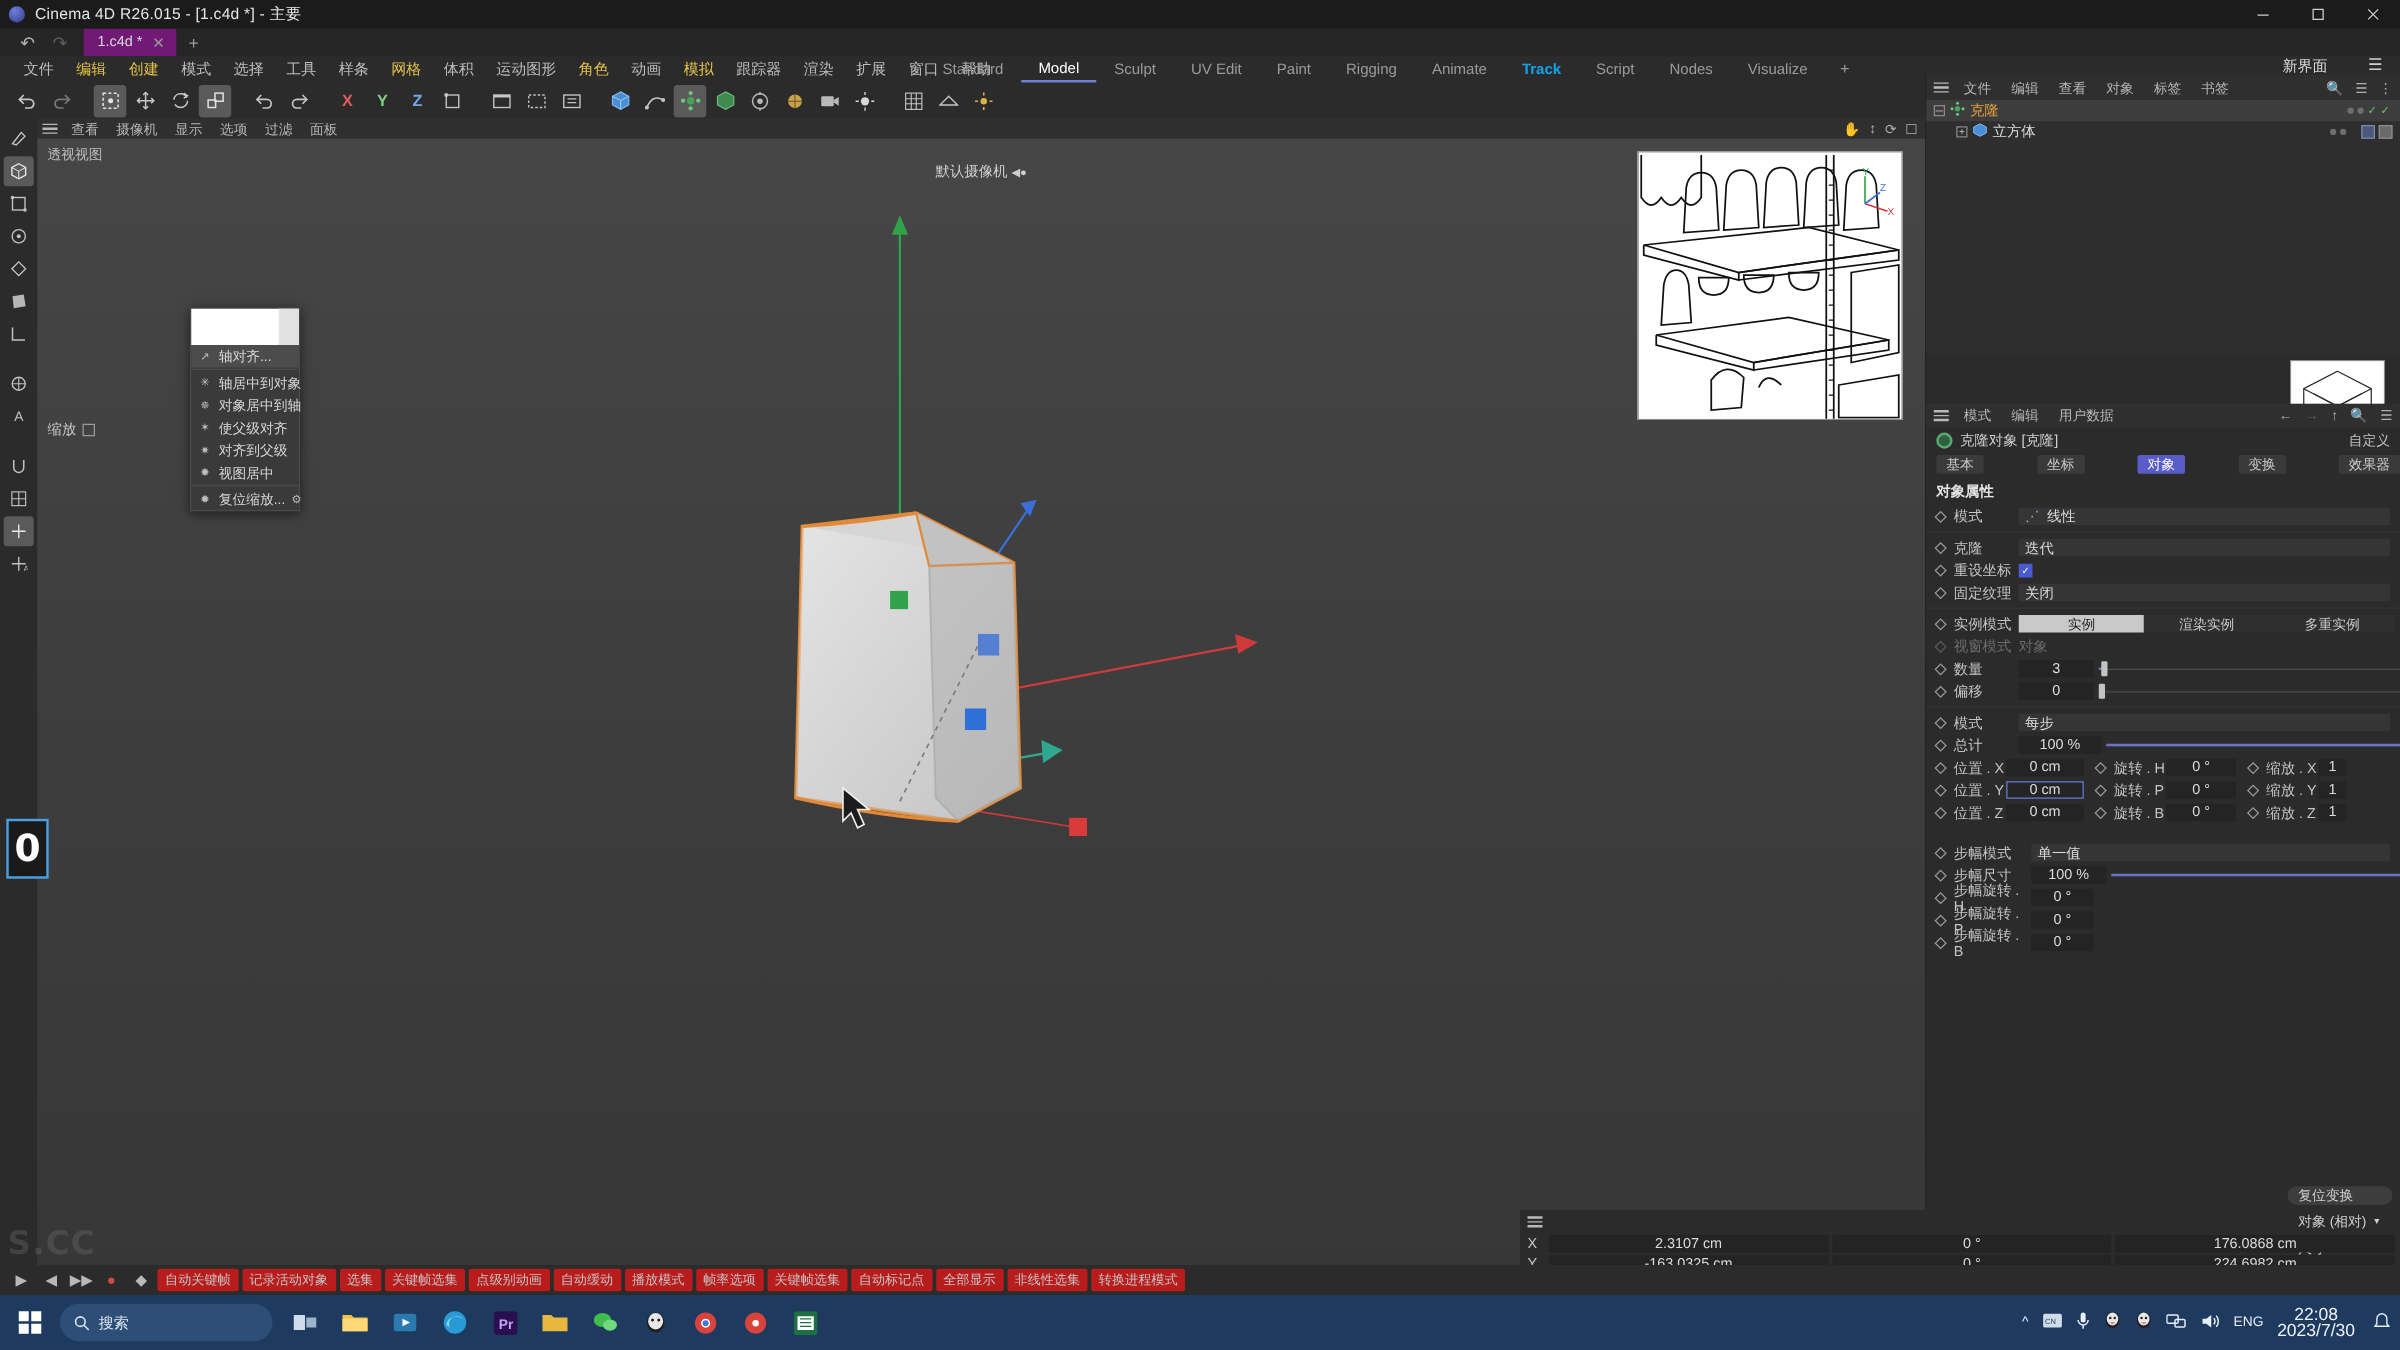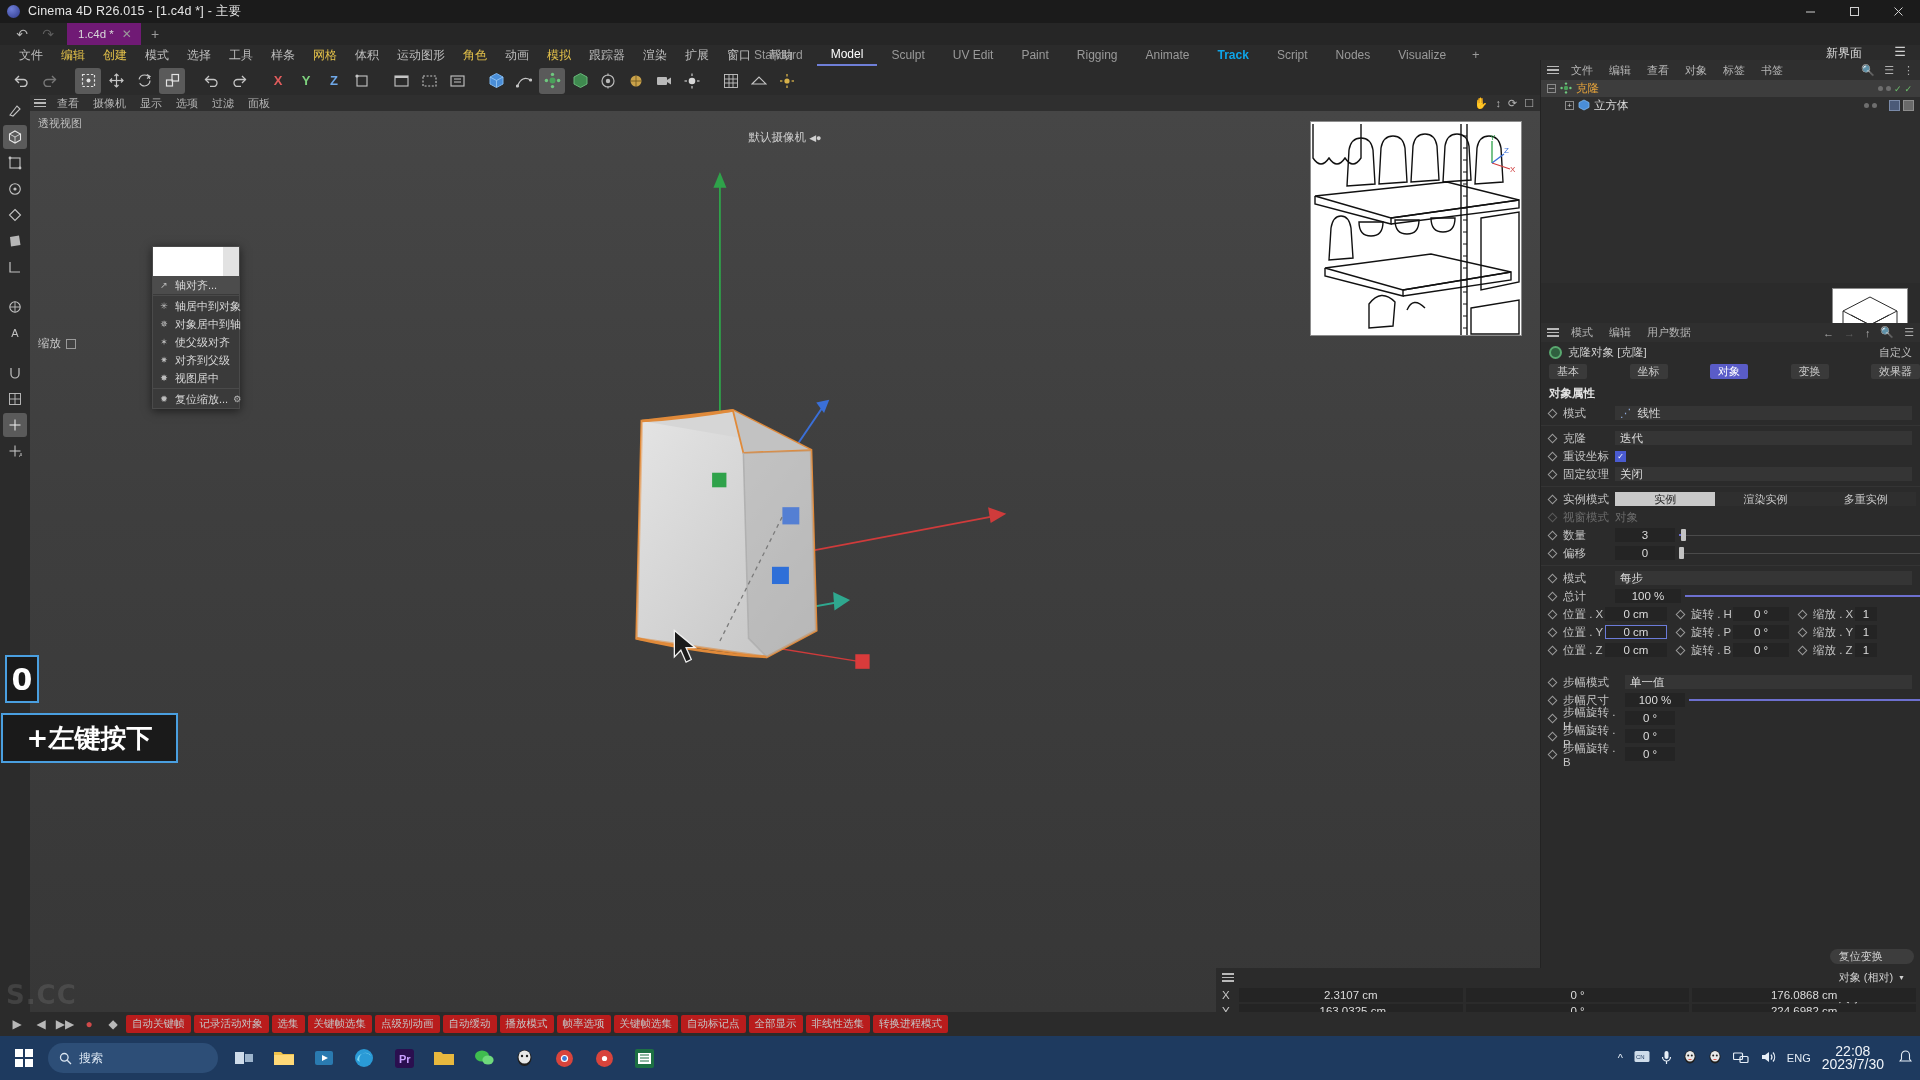--- a/index.html
+++ b/index.html
@@ -695,21 +695,20 @@
         <div class="ctxm-sep"></div>
         <div class="ctxm-item">
           <span class="ci">✹</span>
           <span>复位缩放...</span>
           <span class="gear">⚙</span>
         </div>
       </div>
   </div>
 
   <div class="badge" id="badge-zero">0</div>
-  <div class="badge" id="badge-down">+左键按下</div>
 
   <div class="wm">S.CC</div>
 
   <div class="right">
 
     <div class="rp-hdr">
       <span class="burger">
           <i></i>
           <i></i>
           <i></i>

